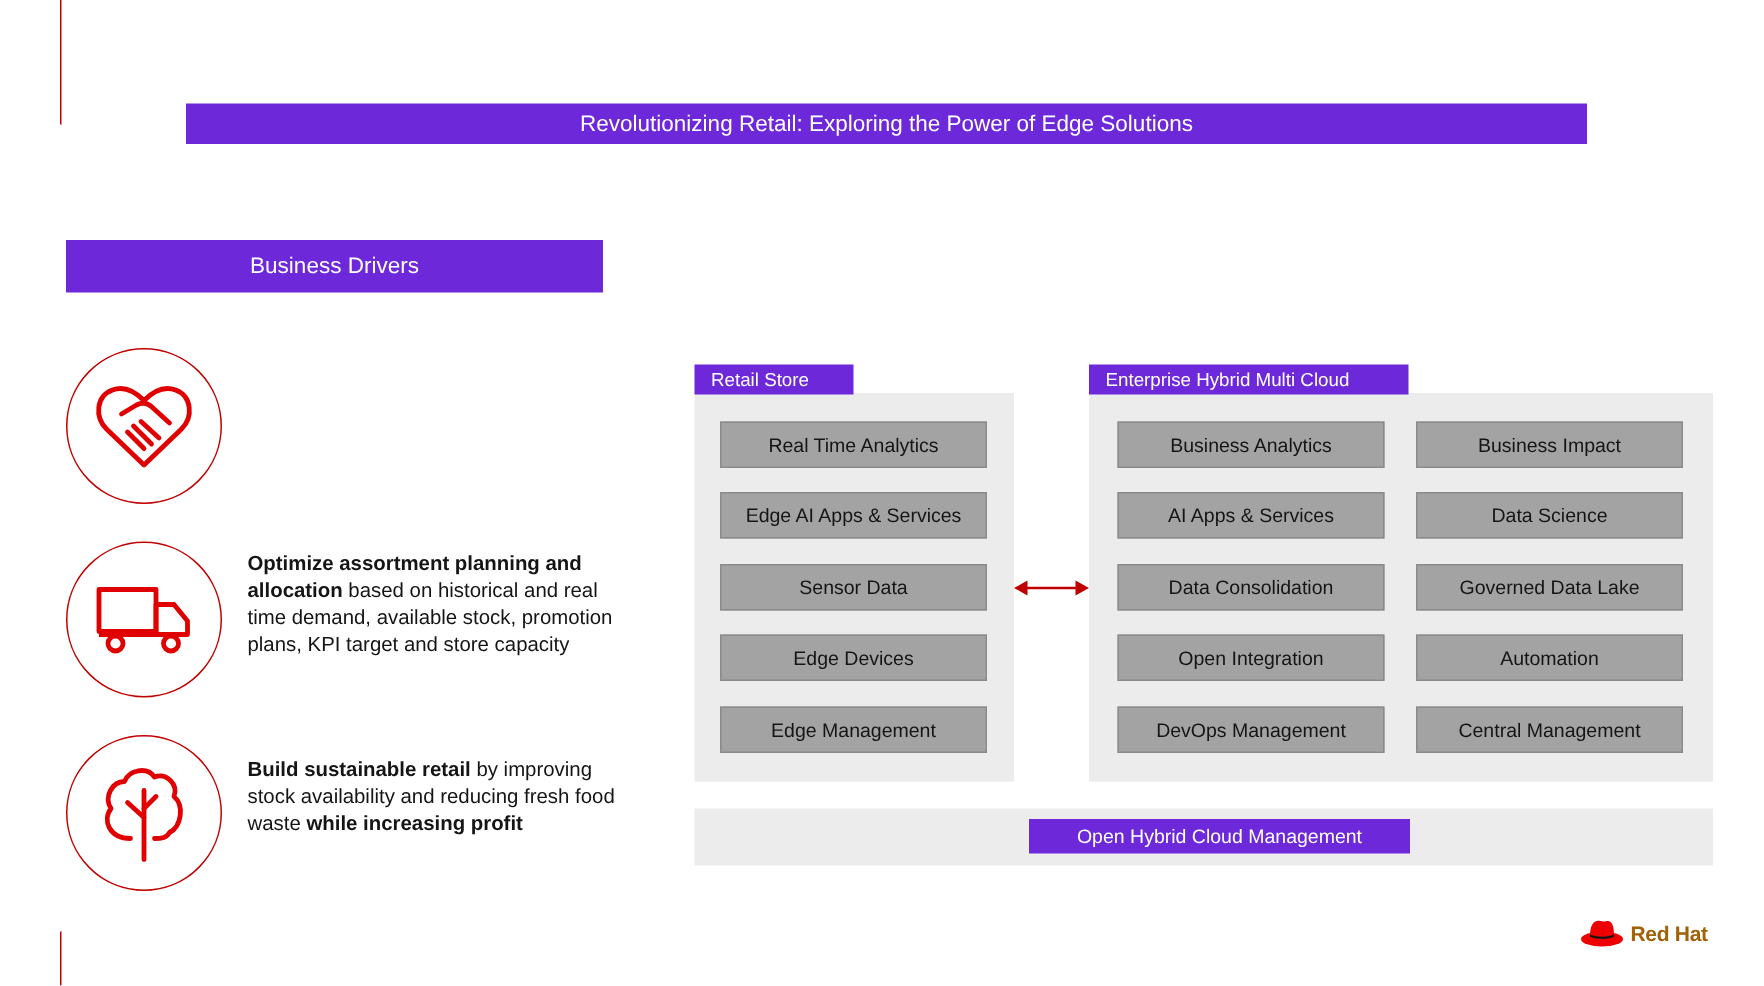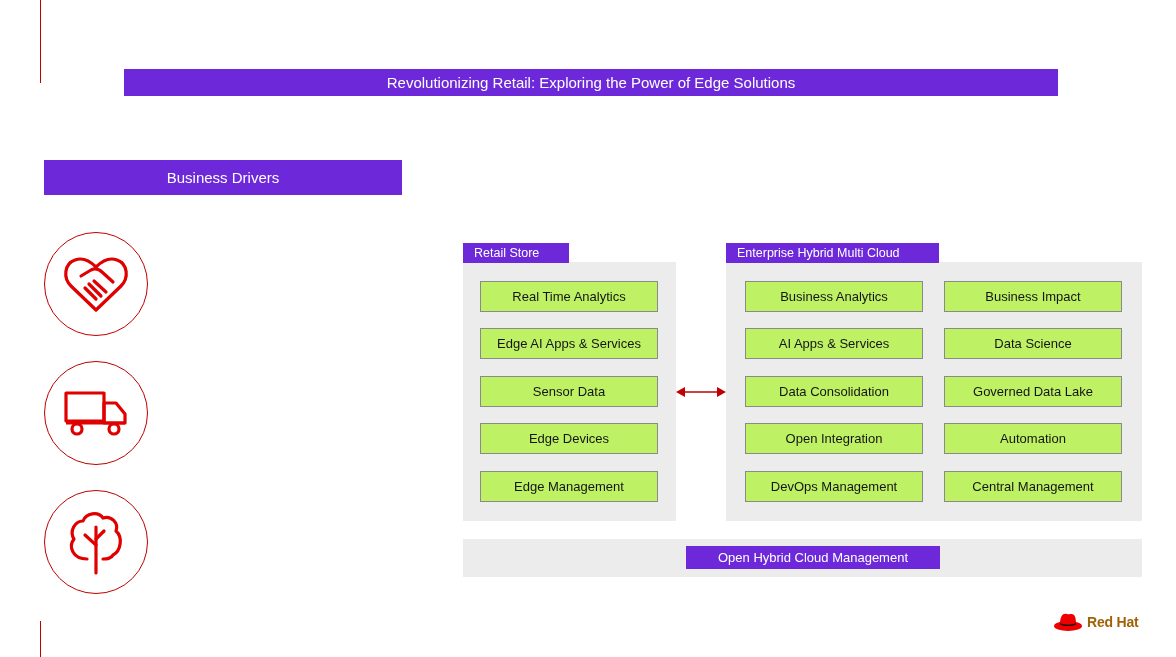--- a/index.html
+++ b/index.html
@@ -12,21 +12,21 @@
   .drivers-bar { position:absolute; left:44px; top:160px; width:358px; height:35px; display:flex;
                  align-items:center; justify-content:center; font-size:15px; }
   .driver { position:absolute; left:44px; width:380px; height:110px; }
   .driver .circle { position:absolute; left:0; top:0; width:104px; height:104px; border:1px solid #c00000;
                     border-radius:50%; box-sizing:border-box; display:flex; align-items:center; justify-content:center; }
   .driver .text { position:absolute; left:121px; top:14px; width:250px; font-size:13.6px; line-height:18px; color:#151515; }
   .driver .text b { font-weight:bold; }
   .panel { position:absolute; background:#ececec; }
   .panel-tag { position:absolute; height:20px; display:flex; align-items:center; padding-left:11px;
                font-size:12.5px; box-sizing:border-box; }
-  .box { position:absolute; width:178px; height:31px; background:#bef264; border:1px solid #8a8a8a;
+  .box { position:absolute; width:178px; height:31px; background:#a3a3a3; border:1px solid #8a8a8a;
          box-sizing:border-box; display:flex; align-items:center; justify-content:center; font-size:13px; color:#151515; }
   .arrow { position:absolute; left:676px; top:386px; width:50px; height:12px; }
   .mgmt-bar { position:absolute; left:463px; top:539px; width:679px; height:38px; background:#ececec; }
   .mgmt-btn { position:absolute; left:686px; top:546px; width:254px; height:23px; display:flex;
               align-items:center; justify-content:center; font-size:13px; }
   .logo { position:absolute; left:1053px; top:612px; display:flex; align-items:center; gap:4px; }
   .logo-text { font-weight:bold; font-size:14px; color:#a16207; letter-spacing:-0.2px; }
 </style>
 </head>
 <body>
@@ -55,31 +55,33 @@
 <div class="driver" style="top:361px;">
   <div class="circle">
     <svg width="66" height="48" viewBox="0 0 66 48" fill="none" stroke="#e00000" stroke-width="3.2" stroke-linejoin="round">
       <rect x="3" y="4" width="38" height="28"></rect>
       <path d="M41 14 L53 14 L62 25 L62 34 L41 34 Z"></path>
       <line x1="3" y1="34" x2="62" y2="34"></line>
       <circle cx="14" cy="40" r="5" fill="#fff"></circle>
       <circle cx="51" cy="40" r="5" fill="#fff"></circle>
     </svg>
   </div>
+  <div class="text" style="top:6px;"><b>Optimize assortment planning and allocation</b><span> based on historical and real time demand, available stock, promotion plans, KPI target and store capacity</span></div>
 </div>
 
 <div class="driver" style="top:490px;">
   <div class="circle">
     <svg width="62" height="66" viewBox="0 0 62 66" fill="none" stroke="#e00000" stroke-width="3.2" stroke-linecap="round" stroke-linejoin="round">
       <path d="M22 50 C8 50 3 38 9 30 C4 22 10 12 18 12 C21 4 33 2 38 9 C46 6 54 14 51 22 C58 28 56 42 48 46 C46 50 42 50 38 50"></path>
       <line x1="31" y1="18" x2="31" y2="64"></line>
       <line x1="31" y1="36" x2="20" y2="26"></line>
       <line x1="31" y1="30" x2="39" y2="22"></line>
     </svg>
   </div>
+  <div class="text"><b>Build sustainable retail</b><span> by improving stock availability and reducing fresh food waste </span><b>while increasing profit</b></div>
 </div>
 
 <div class="panel" style="left:463px;top:262px;width:213px;height:259px;"></div>
 <div class="panel-tag red" style="left:463px;top:243px;width:106px;">
     <span>Retail Store</span>
   </div>
 <div class="box" style="left:480px;top:281px;">
     <span>Real Time Analytics</span>
   </div>
 <div class="box" style="left:480px;top:328px;">

